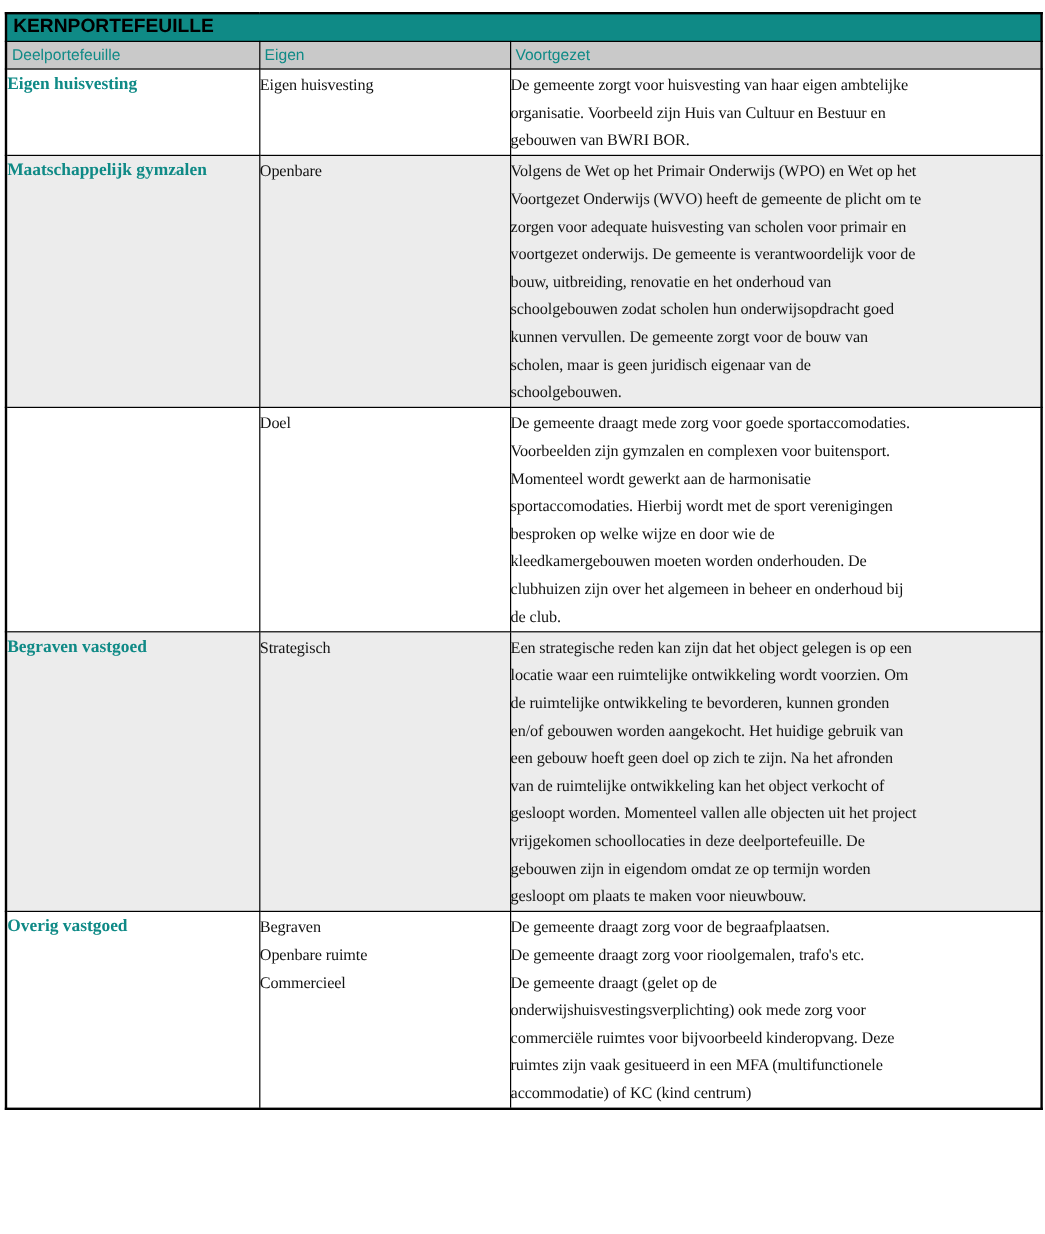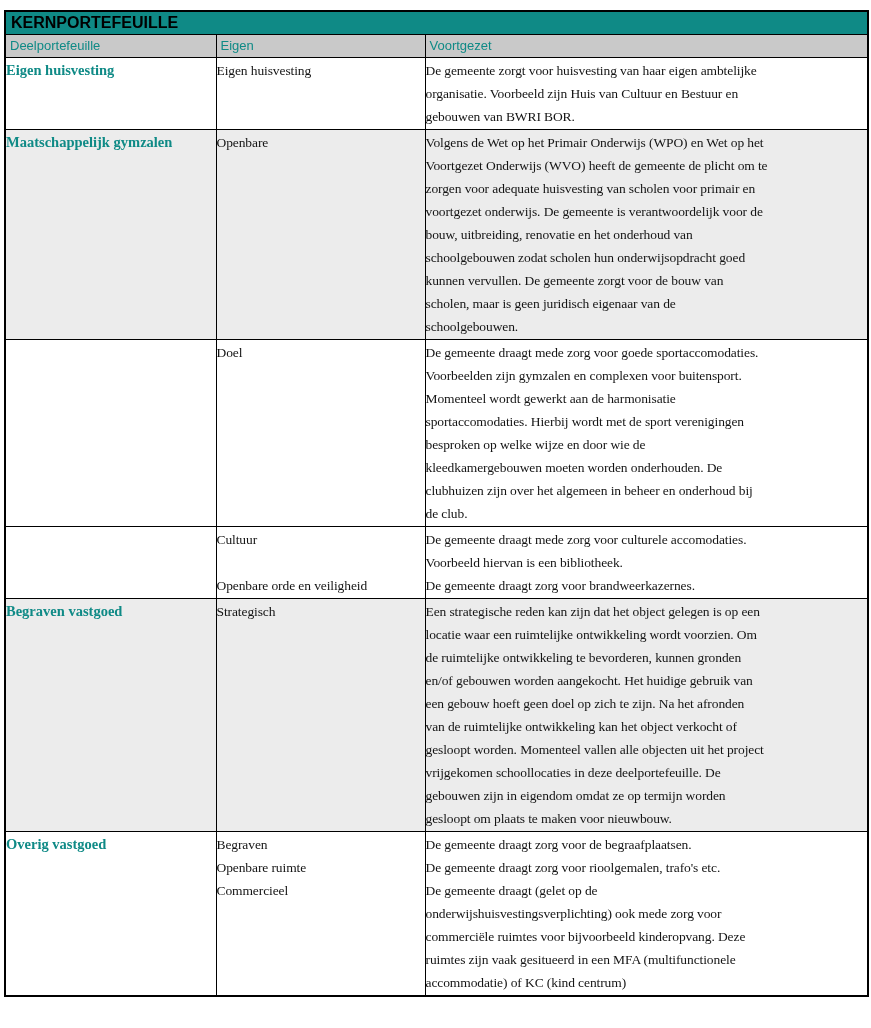--- a/index.html
+++ b/index.html
@@ -120,29 +120,20 @@
 Voorbeelden zijn gymzalen en complexen voor buitensport.
 Momenteel wordt gewerkt aan de harmonisatie
 sportaccomodaties. Hierbij wordt met de sport verenigingen
 besproken op welke wijze en door wie de
 kleedkamergebouwen moeten worden onderhouden. De
 clubhuizen zijn over het algemeen in beheer en onderhoud bij
 de club.</td>
     </tr>
 
 
-    <tr>
-      <td class="cell dp"></td>
-      <td class="cell">Cultuur
-
-Openbare orde en veiligheid</td>
-      <td class="cell">De gemeente draagt mede zorg voor culturele accomodaties.
-Voorbeeld hiervan is een bibliotheek.
-De gemeente draagt zorg voor brandweerkazernes.</td>
-    </tr>
 
     <tr class="shade">
       <td class="cell dp">Begraven vastgoed</td>
       <td class="cell">Strategisch</td>
       <td class="cell">Een strategische reden kan zijn dat het object gelegen is op een
 locatie waar een ruimtelijke ontwikkeling wordt voorzien. Om
 de ruimtelijke ontwikkeling te bevorderen, kunnen gronden
 en/of gebouwen worden aangekocht. Het huidige gebruik van
 een gebouw hoeft geen doel op zich te zijn. Na het afronden
 van de ruimtelijke ontwikkeling kan het object verkocht of

